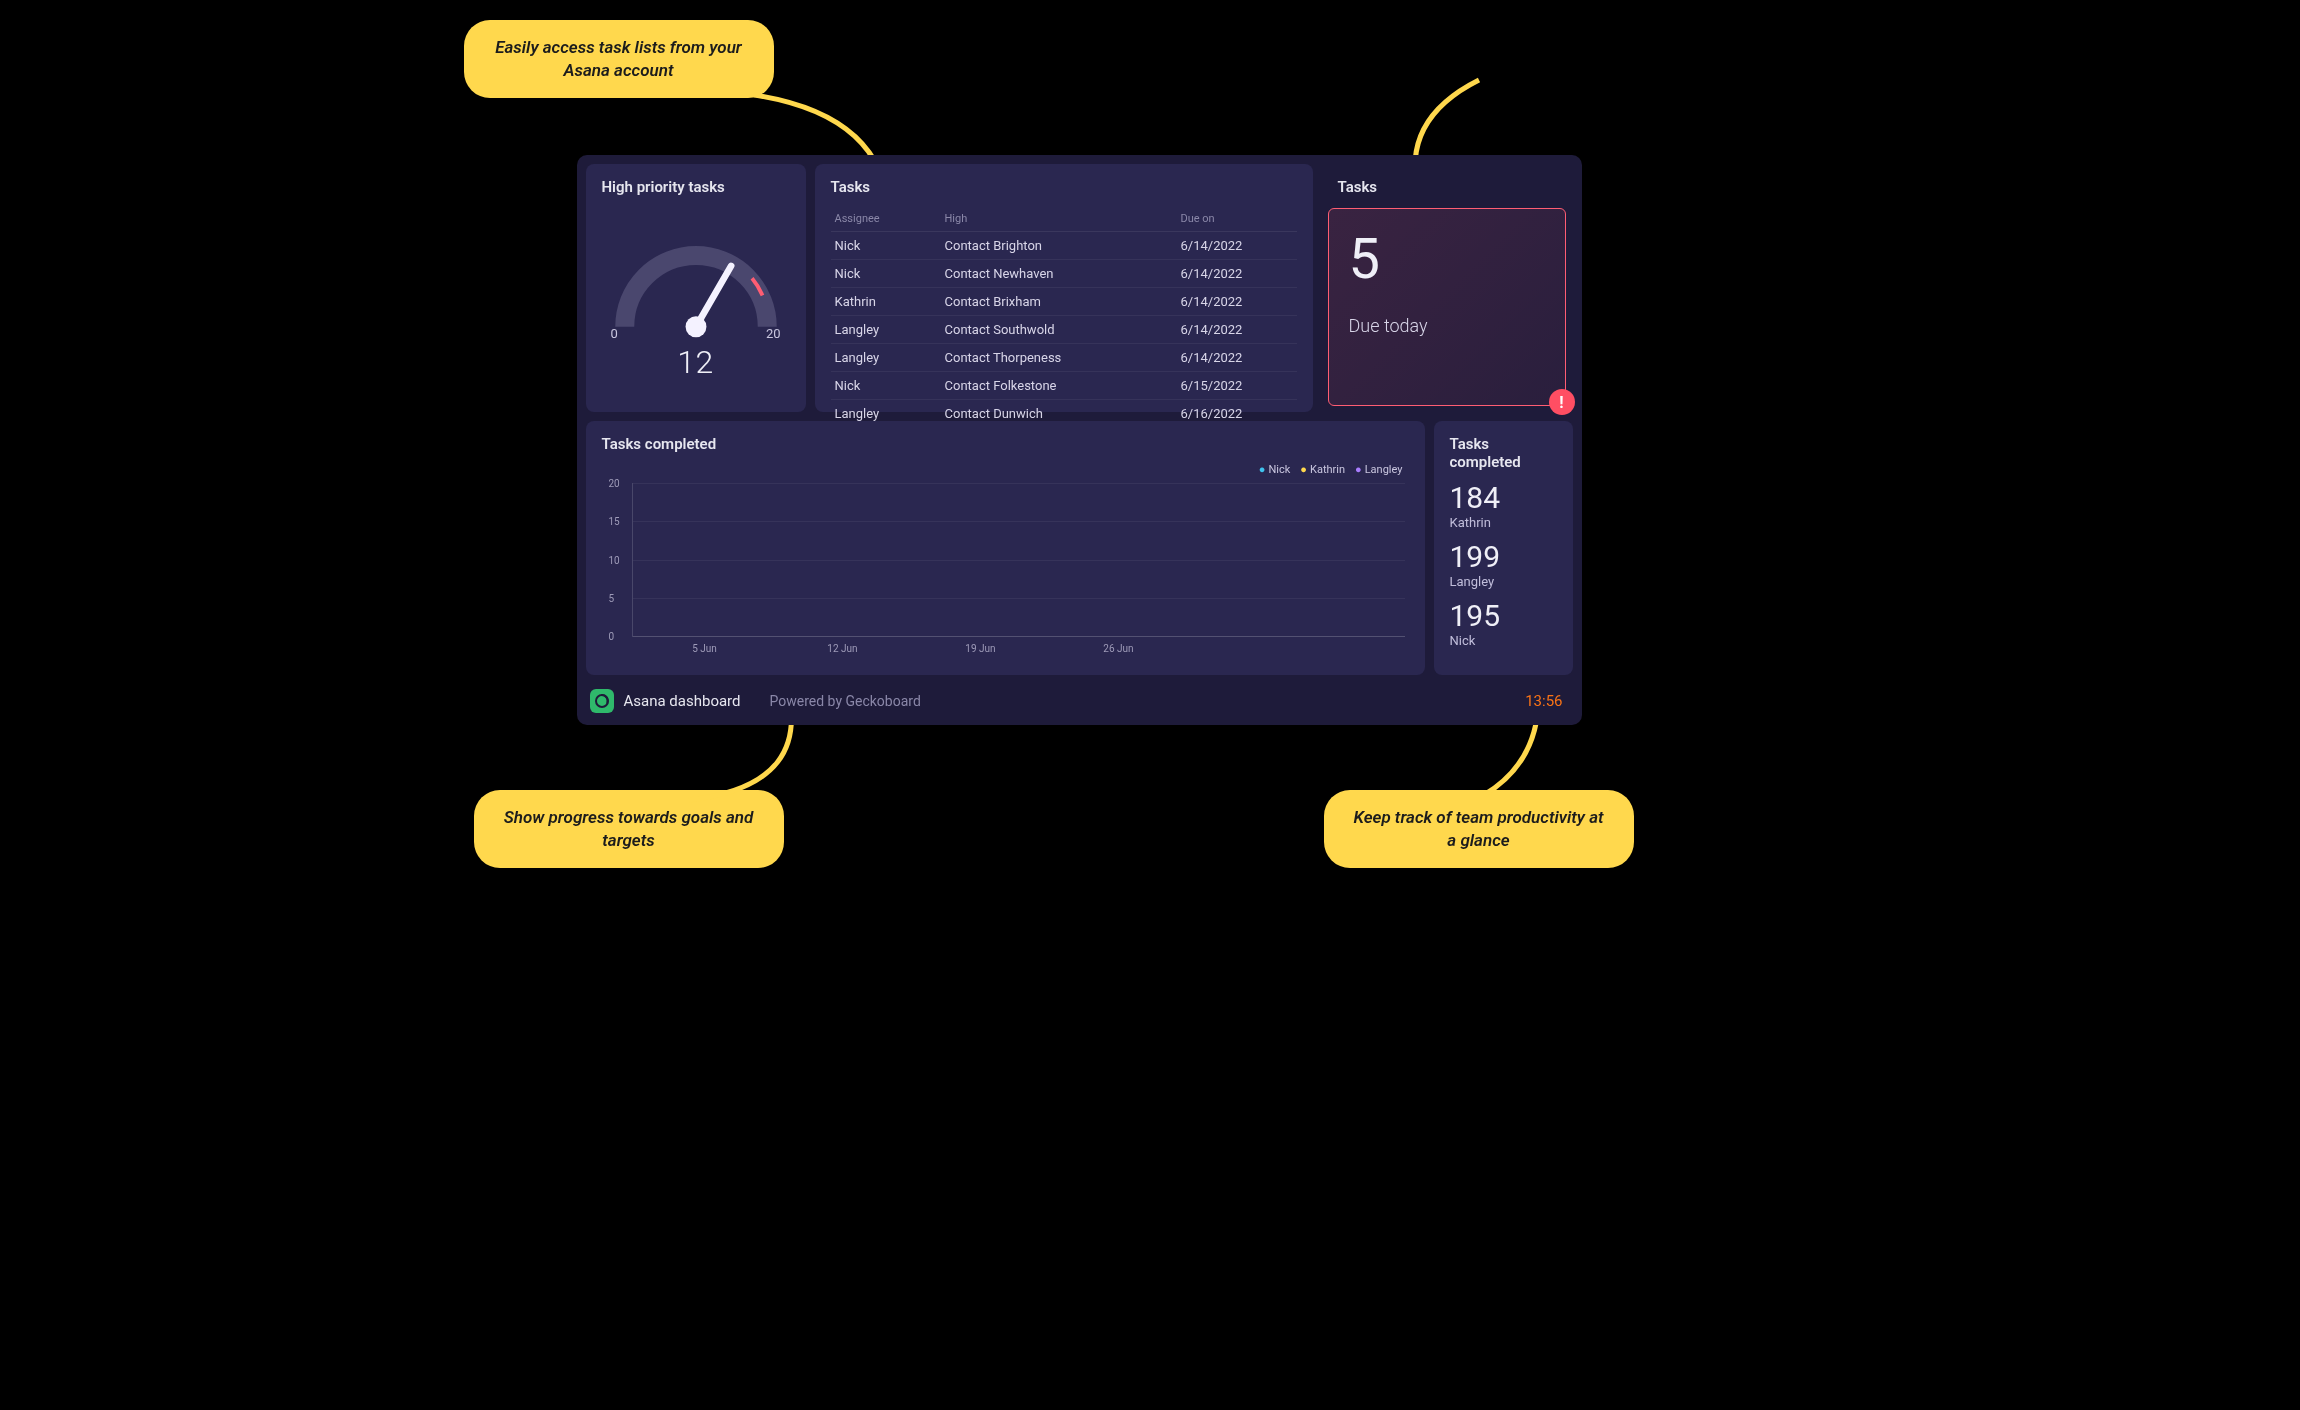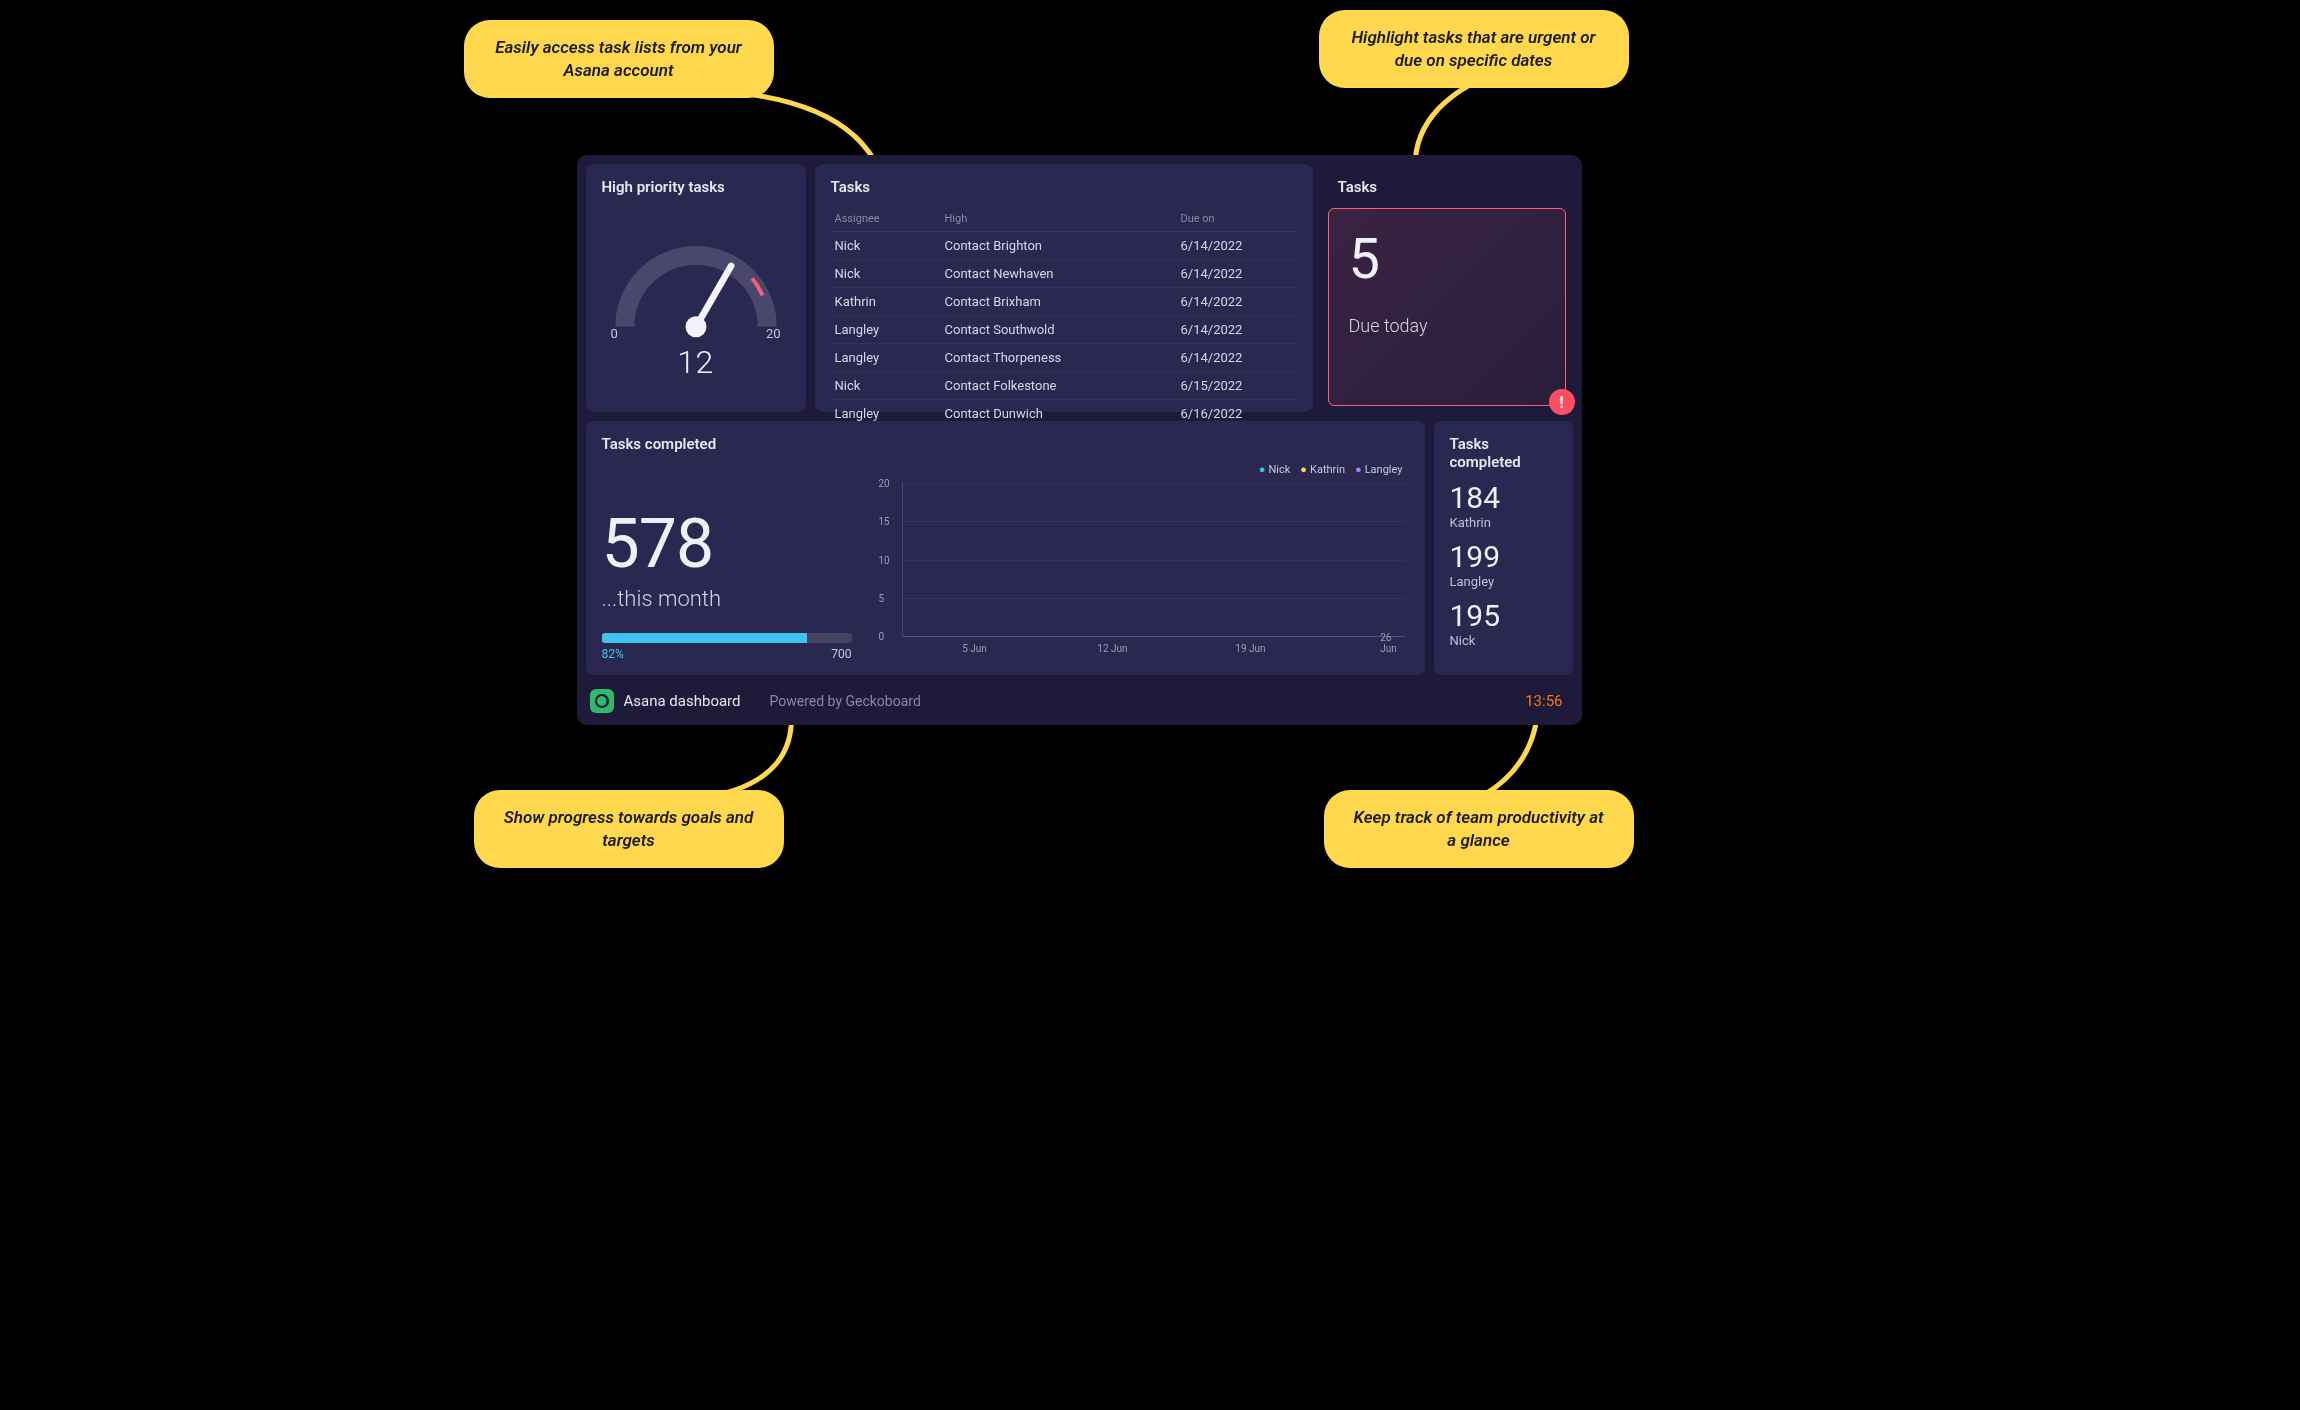--- a/index.html
+++ b/index.html
@@ -166,21 +166,20 @@
   .arrow svg { overflow:visible; }
   .arrow path { stroke:#ffd84d; stroke-width:5; fill:none; }
   .arrow .head { fill:#ffd84d; stroke:none; }
 </style>
 </head>
 <body>
 
 <div class="stage">
 
   <div class="callout" style="left:80px; top:20px;">Easily access task lists from your Asana account</div>
-  <div class="callout" style="left:935px; top:10px;">Highlight tasks that are urgent or due on specific dates</div>
   <div class="callout" style="left:90px; top:790px;">Show progress towards goals and targets</div>
   <div class="callout" style="left:940px; top:790px;">Keep track of team productivity at a glance</div>
 
   <div class="arrow" style="left:350px; top:95px;">
     <svg width="200" height="150">
         <path d="M20,0 Q150,20 155,118"></path>
         <polygon class="head" points="146,110 164,110 155,135"></polygon>
       </svg>
   </div>
   <div class="arrow" style="left:1005px; top:80px;">
@@ -285,33 +284,20 @@
           </div>
         </div>
       </div>
     </div>
 
     <div class="row row-bottom">
 
       <div class="widget w-completed">
         <div class="widget-title">Tasks completed</div>
         <div class="completed-body">
-          <div class="completed-left">
-            <div class="big-num">578</div>
-            <div class="big-sub">...this month</div>
-            <div class="progress-wrap">
-              <div class="progress-track">
-                  <div class="progress-fill" id="prog-fill" style="width: 82%;"></div>
-                </div>
-              <div class="progress-labels">
-                <span class="pl-left">82%</span>
-                <span class="pl-right">700</span>
-              </div>
-            </div>
-          </div>
           <div class="chart-box">
             <div class="legend">
               <span class="leg-nick">Nick</span>
               <span class="leg-kat">Kathrin</span>
               <span class="leg-lan">Langley</span>
             </div>
             <div class="chart-area" id="chart-area">
               <div class="bars" id="bars">
                   <div class="cluster" style="left: 6px;">
                     <div class="bar nick" style="height: 35%;"></div>

